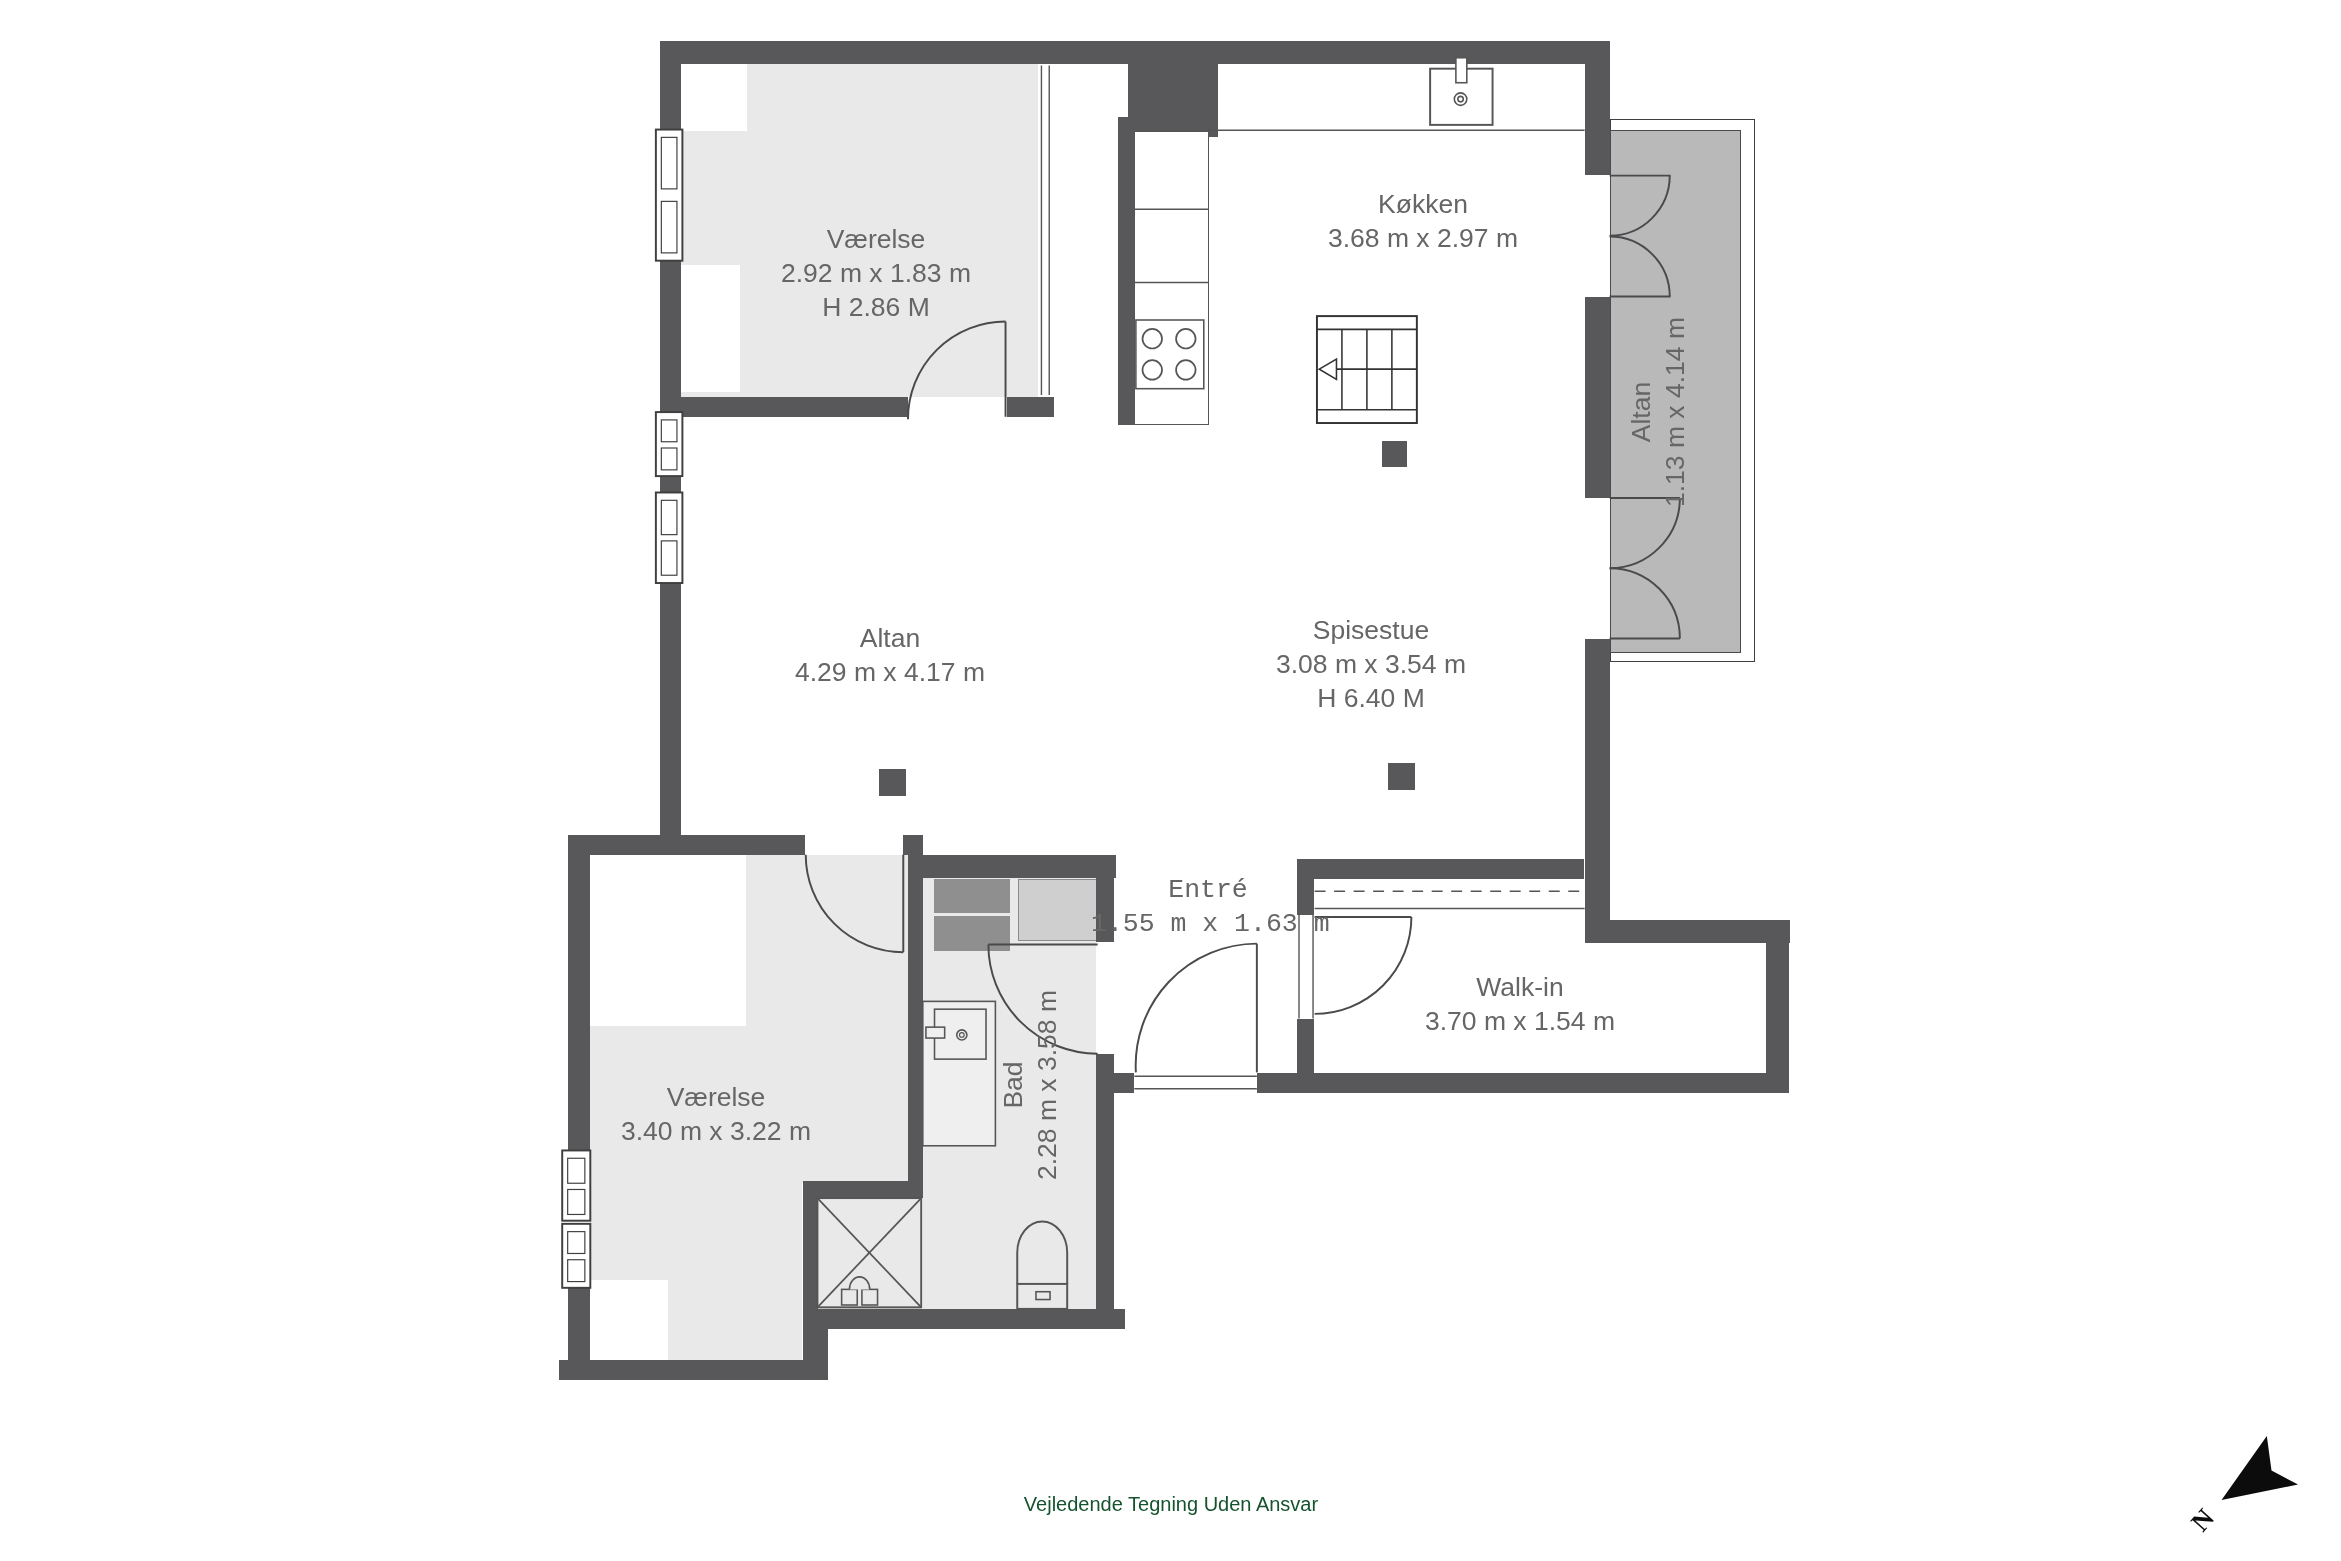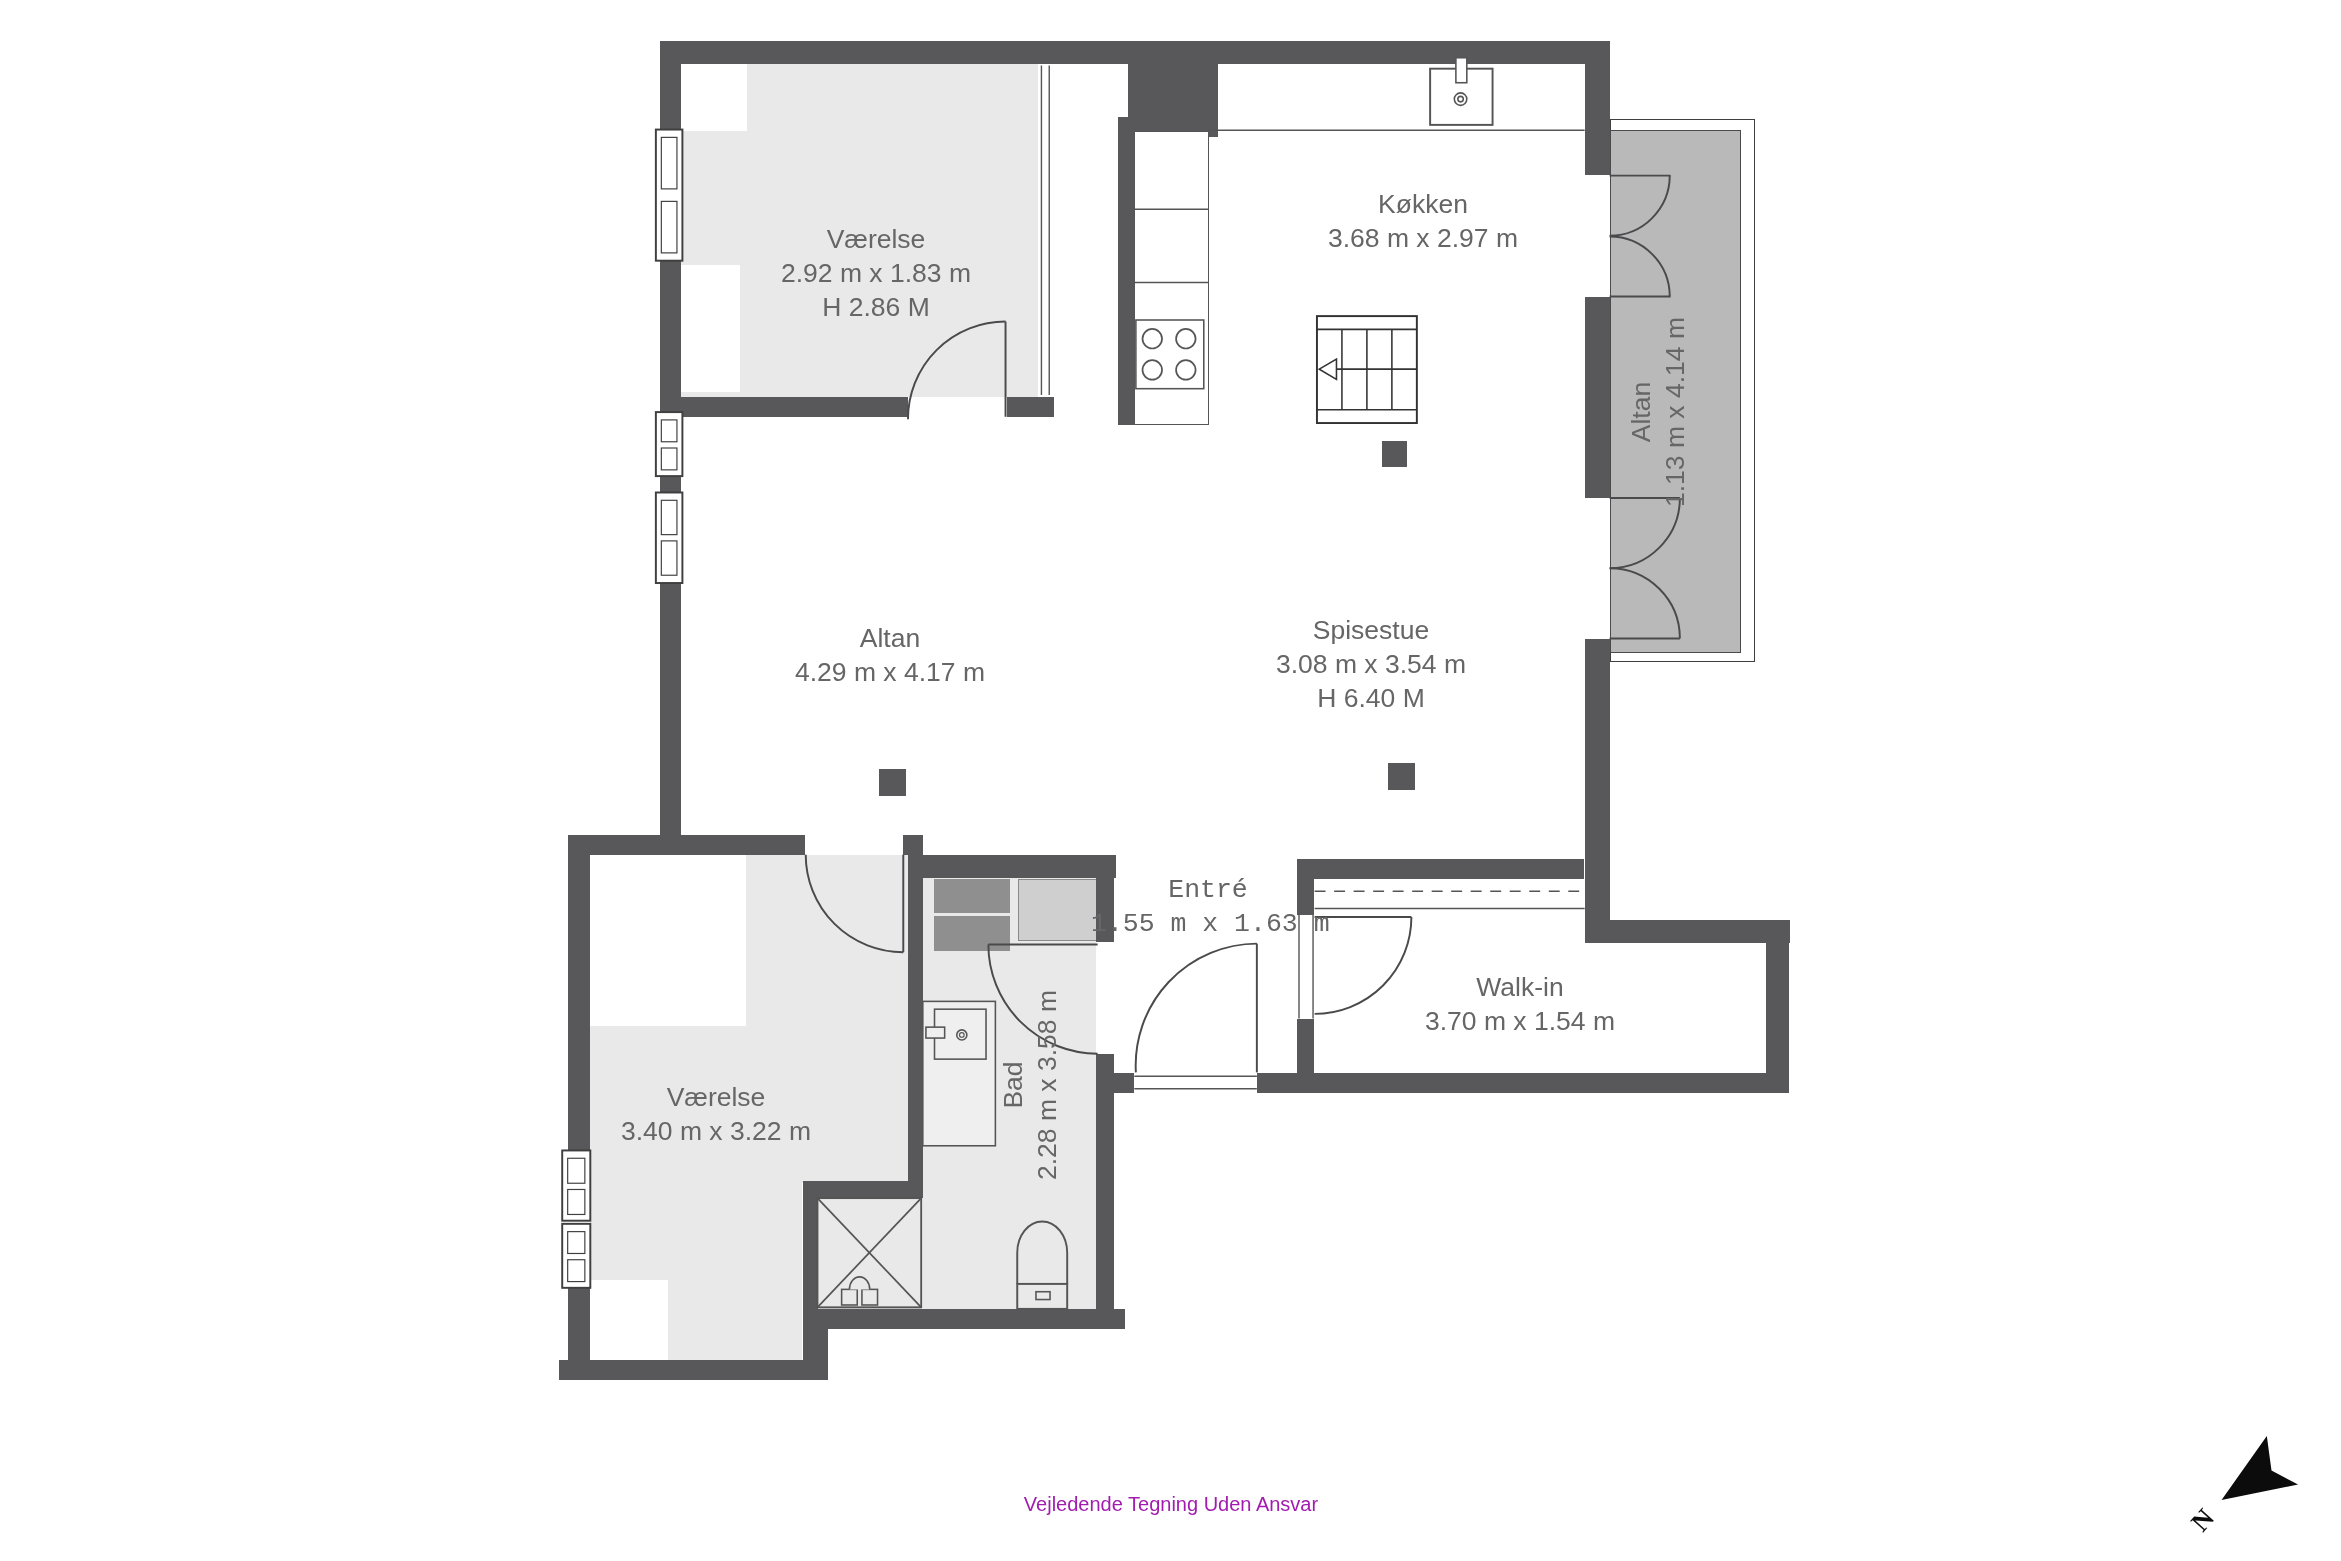--- a/index.html
+++ b/index.html
@@ -9,21 +9,21 @@
   body{width:2342px;height:1561px;position:relative;overflow:hidden;
        font-family:"Liberation Sans","DejaVu Sans",sans-serif;color:var(--label-text);}
   .wall{position:absolute;background:var(--wall);z-index:3;}
   .fill{position:absolute;background:var(--room-fill);z-index:1;}
   .white{position:absolute;background:#ffffff;z-index:2;}
   .shaft{position:absolute;z-index:2;}
   .label{position:absolute;z-index:10;text-align:center;font-size:26.5px;line-height:34px;color:var(--label-text);}
   .label .nm{white-space:nowrap;}
   .rot{display:flex;flex-direction:column;align-items:center;justify-content:center;transform:rotate(-90deg);}
   svg.overlay{position:absolute;left:0;top:0;z-index:6;pointer-events:none;}
-  .footer{position:absolute;left:0;top:1493px;width:2342px;text-align:center;font-size:20px;color:#a21caf;z-index:10;}
+  .footer{position:absolute;left:0;top:1493px;width:2342px;text-align:center;font-size:20px;color:#14532d;z-index:10;}
   .balcony-outer{position:absolute;left:1610px;top:119px;width:145px;height:543px;border:1.6px solid #3f3f3f;background:#fff;z-index:1;box-sizing:border-box;}
   .balcony-inner{position:absolute;left:1610px;top:130px;width:131px;height:523px;border:1.6px solid #4a4a4d;background:var(--balcony-fill);z-index:2;box-sizing:border-box;}
   .counter{position:absolute;left:1134px;top:131px;width:75px;height:294px;border:1.6px solid #555;background:#fff;z-index:4;box-sizing:border-box;}
 </style>
 </head>
 <body>
 
 <div class="fill" style="left:681px;top:64px;width:359px;height:333px;"></div>
 <div class="fill" style="left:590px;top:855px;width:318px;height:328px;"></div>
 <div class="fill" style="left:590px;top:1183px;width:212px;height:177px;"></div>

